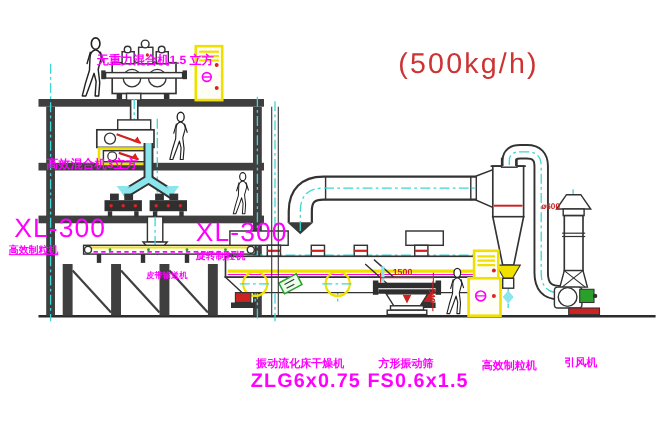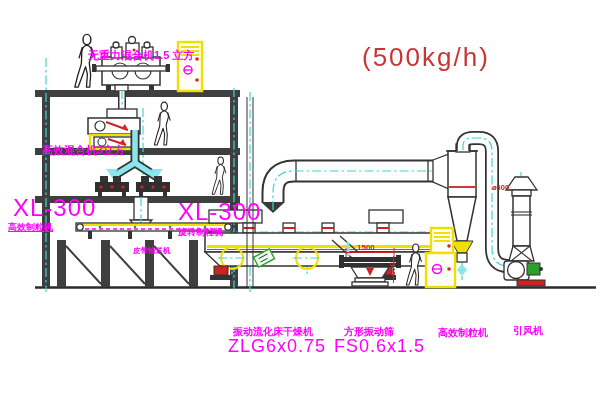--- a/index.html
+++ b/index.html
@@ -4,21 +4,21 @@
 <style>
   html,body{margin:0;padding:0;background:#fff;}
   #stage{position:relative;width:600px;height:403px;background:#ffffff;overflow:hidden;
          font-family:"Liberation Sans","DejaVu Sans",sans-serif;}
   #cad{position:absolute;left:0;top:0;}
   .lbl{position:absolute;line-height:1;white-space:nowrap;z-index:5;}
   .mg{color:#ff00ff;margin-top:38px;}
   .rd{color:#cc3333;}
   .sm{font-size:9px;font-weight:bold;letter-spacing:0px;}
   .xs{font-size:7.5px;font-weight:bold;}
-  .model{font-size:18px;font-weight:400;letter-spacing:1px;text-align:center;}
+  .model{font-size:18px;font-weight:700;letter-spacing:1px;text-align:center;}
   .model-lg{font-size:24px;letter-spacing:1px;text-align:center;}
   .dim{font-size:8px;font-weight:bold;color:#cc2222;}
   .vert{transform:rotate(90deg);transform-origin:left top;}
   
   .o{fill:#ffffff;stroke:#333;stroke-width:1.3;}
   .ob{fill:#ffffff;stroke:#333;stroke-width:1.5;}
   .solid{fill:#333;stroke:none;}
   .dark{fill:#3f3f3f;stroke:none;}
   .cl{fill:none;stroke:#3fd6d6;stroke-width:1.2;stroke-dasharray:9 3 2.5 3;}
   .ylw{stroke:#f0e000;fill:none;}

